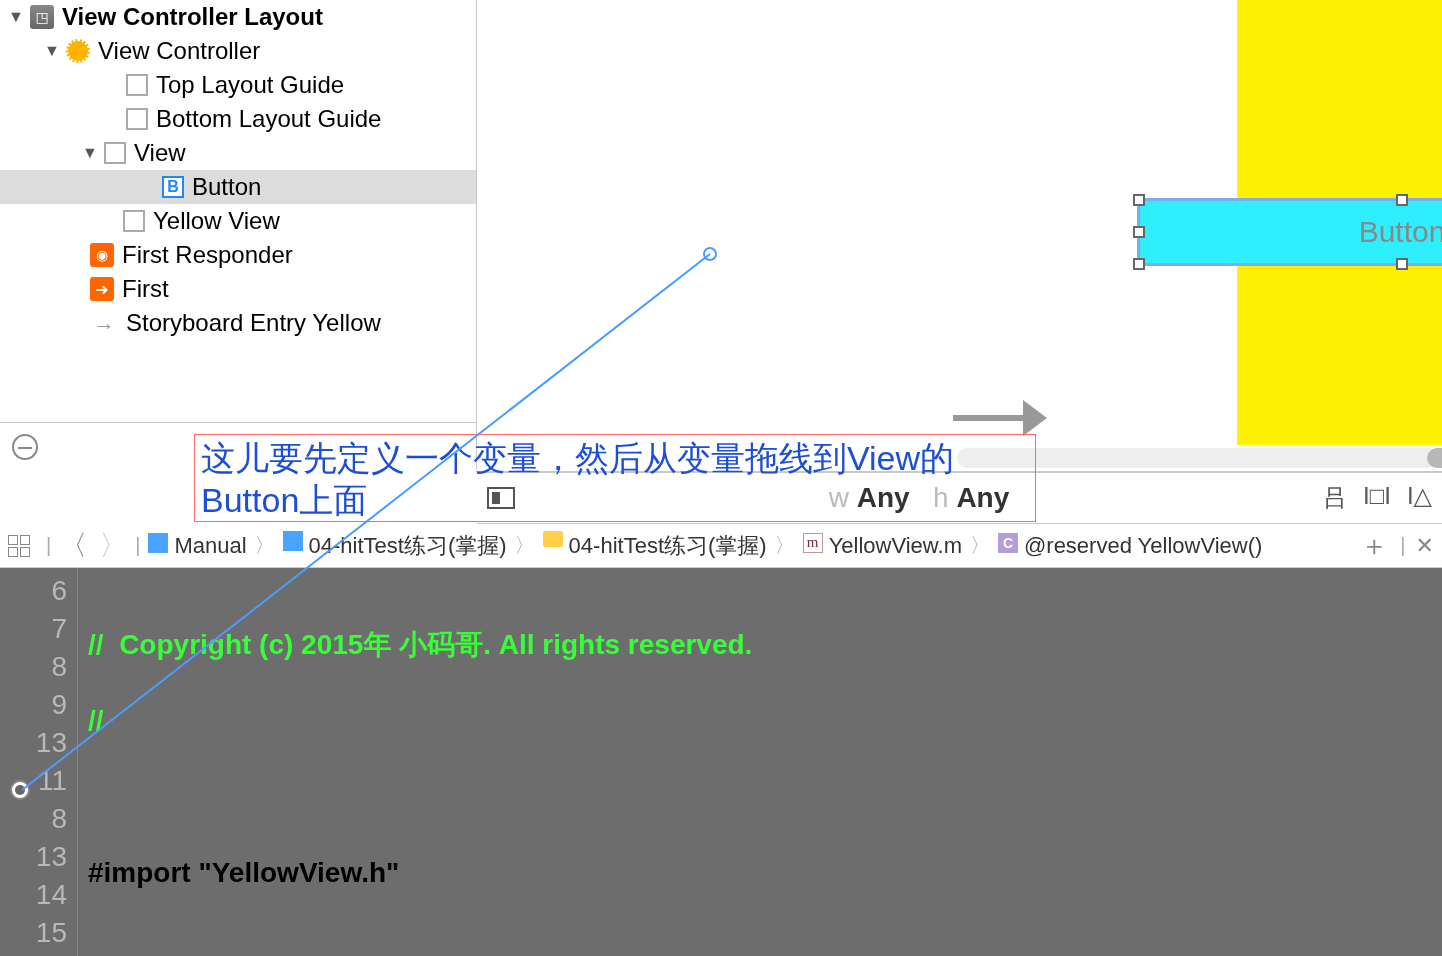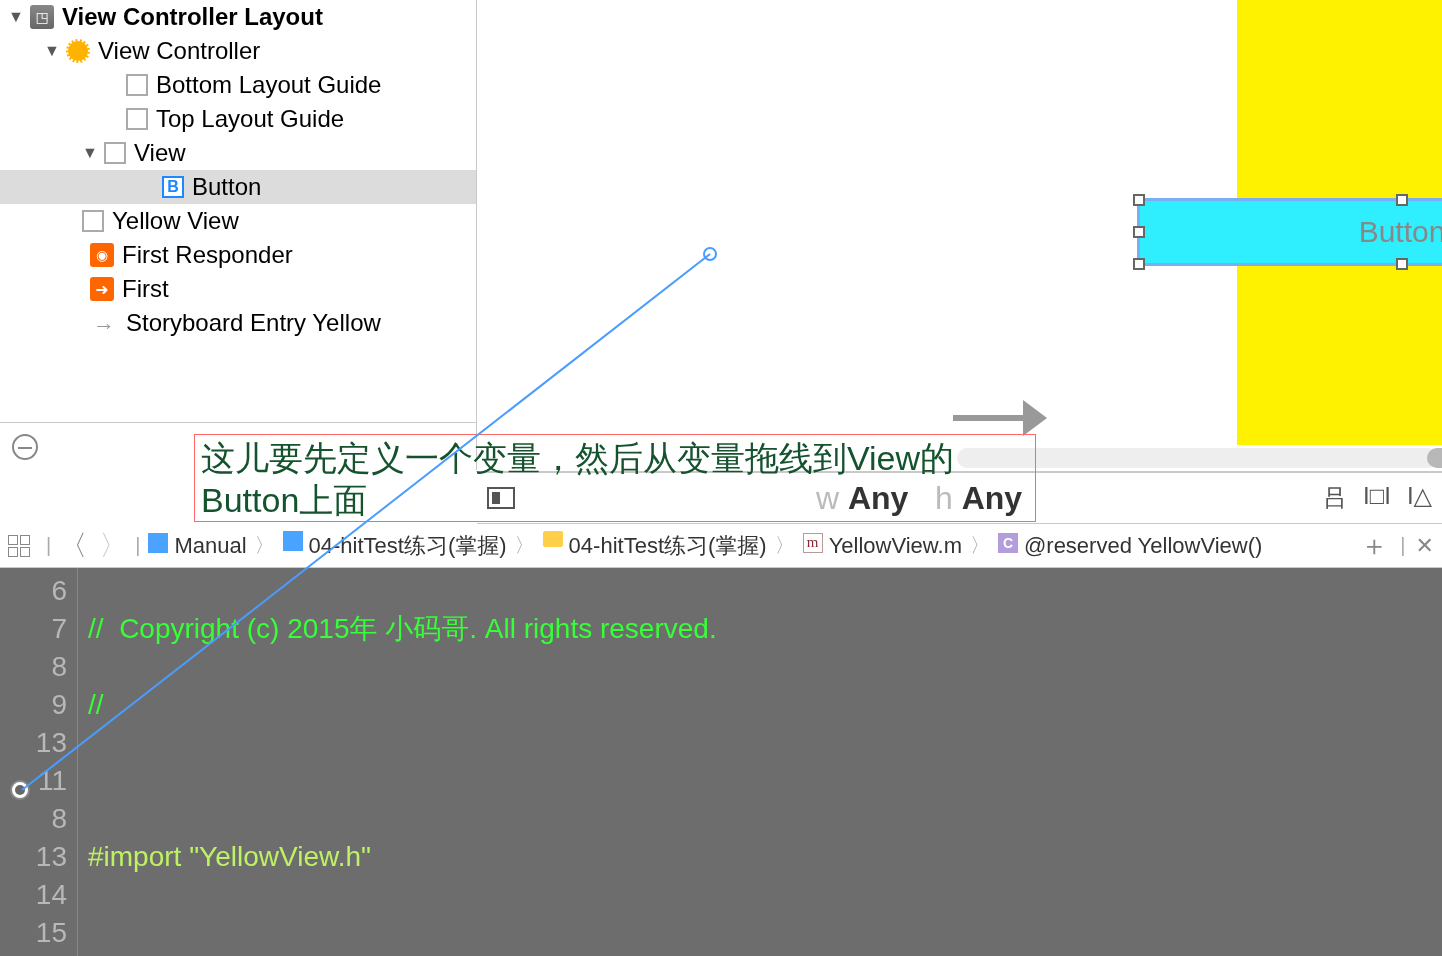--- a/index.html
+++ b/index.html
@@ -60,27 +60,27 @@
 .big-gray-arrow::before{content:""; width:70px; height:6px; background:#999;}
 .big-gray-arrow::after{content:""; border-left:24px solid #999; border-top:18px solid transparent; border-bottom:18px solid transparent;}
 
 .size-class-bar{
   position:absolute; left:477px; top:472px; width:965px; height:52px;
   border-top:1px solid #c9c9c9; border-bottom:1px solid #c9c9c9;
   display:flex; align-items:center; background:#fff;
 }
 .sc-toggle{ border:2px solid #555; width:28px; height:22px; margin-left:10px; position:relative;}
 .sc-toggle::after{content:""; position:absolute; left:3px; top:3px; bottom:3px; width:8px; background:#555;}
-.sc-center{ flex:1; text-align:center; font-size:32px; color:#333;}
+.sc-center{ flex:1; text-align:center; font-size:28px; color:#333;}
 .sc-label-light{ color:#bbb; }
 .sc-right{ display:flex; gap:16px; padding-right:10px; font-size:24px; color:#555;}
 
 .annotation{
   position:absolute; left:194px; top:434px; width:842px; height:88px;
-  border:1px solid #ff6666; color:#14532d; font-size:34px; line-height:42px;
+  border:1px solid #ff6666; color:#1d4ed8; font-size:34px; line-height:42px;
   padding:2px 6px; background:transparent;
 }
 
 .connect-line{ position:absolute; left:0; top:0; pointer-events:none; }
 
 
 .path-bar{
   position:absolute; left:0; top:524px; width:1442px; height:44px;
   border-bottom:1px solid #c9c9c9; display:flex; align-items:center;
   background:#fff; font-size:22px; color:#333; overflow:hidden;
@@ -97,22 +97,22 @@
 .pb-plus{ margin-left:auto; padding:0 10px; font-size:28px; color:#888;}
 
 
 .editor{
   position:absolute; left:0; top:568px; width:1442px; height:388px;
   background:#6d6d6d; font-family:"Menlo","Consolas",monospace; font-size:28px;
   line-height:38px; color:#fff; display:flex;
 }
 .gutter{ width:78px; background:#6d6d6d; text-align:right; color:#b8b8b8; padding-right:10px; border-right:1px solid #888; padding-top:4px;}
 .gutter div{ height:38px; }
-.code{ flex:1; padding-left:10px; padding-top:4px; white-space:pre; }
-.c-green{color:#37ff37;} .c-red{color:#bef264;}
+.code{ flex:1; padding-left:10px; padding-top:20px; white-space:pre;font-weight:bold; }
+.c-green{color:#37ff37;} .c-red{color:#000000;}
 .conn-dot{
   position:absolute; left:10px; top:780px; width:20px; height:20px;
   border:2px solid #888; border-radius:50%; background:#fff;
 }
 .conn-dot::after{content:""; position:absolute; left:3px; top:3px; width:10px; height:10px; background:#666; border-radius:50%;}
 </style>
 </head>
 <body>
 
 <div class="outline">
@@ -122,38 +122,38 @@
     <b>View Controller Layout</b>
   </div>
   <div class="tree-row" style="padding-left:44px">
     <span class="tri">▼</span>
     <span class="ic ic-vc"></span>
     <span>View Controller</span>
   </div>
   <div class="tree-row" style="padding-left:104px">
     <span class="tri none">▼</span>
     <span class="ic ic-box"></span>
+    <span>Top Layout Guide</span>
+  </div>
+  <div class="tree-row" style="padding-left:104px">
+    <span class="tri none">▼</span>
+    <span class="ic ic-box"></span>
     <span>Bottom Layout Guide</span>
-  </div>
-  <div class="tree-row" style="padding-left:104px">
-    <span class="tri none">▼</span>
-    <span class="ic ic-box"></span>
-    <span>Top Layout Guide</span>
   </div>
   <div class="tree-row" style="padding-left:82px">
     <span class="tri">▼</span>
     <span class="ic ic-box"></span>
     <span>View</span>
   </div>
   <div class="tree-row selected" style="padding-left:140px">
     <span class="tri none">▼</span>
     <span class="ic ic-btn">B</span>
     <span>Button</span>
   </div>
-  <div class="tree-row" style="padding-left:60px">
+  <div class="tree-row" style="padding-left:101px">
     <span class="tri none">▼</span>
     <span class="ic ic-box"></span>
     <span>Yellow View</span>
   </div>
   <div class="tree-row" style="padding-left:68px">
     <span class="tri none">▼</span>
     <span class="ic ic-fr">◉</span>
     <span>First Responder</span>
   </div>
   <div class="tree-row" style="padding-left:68px">

